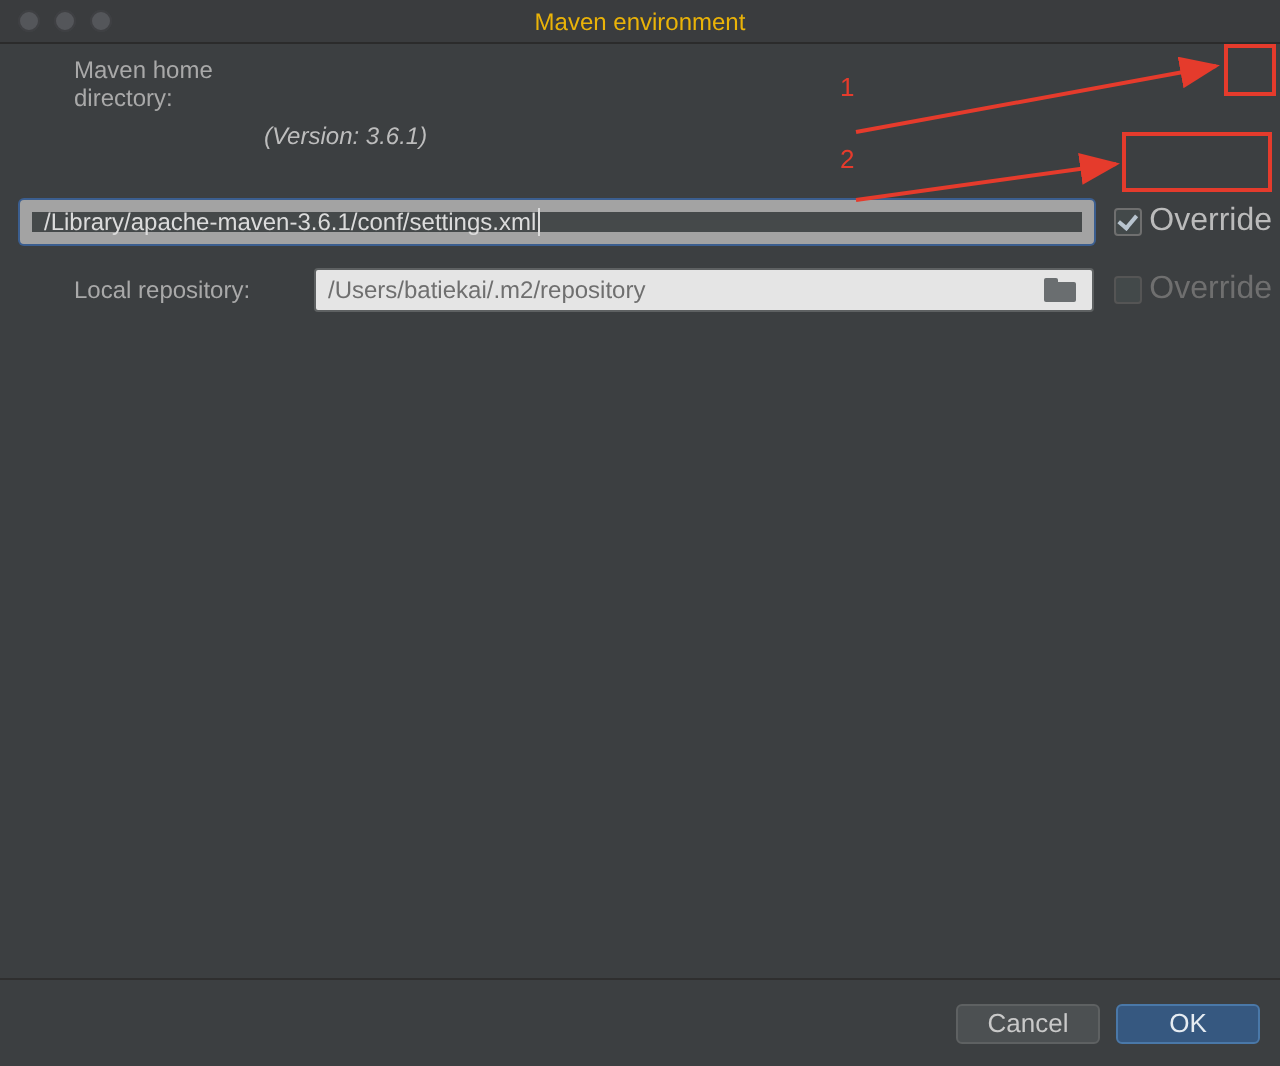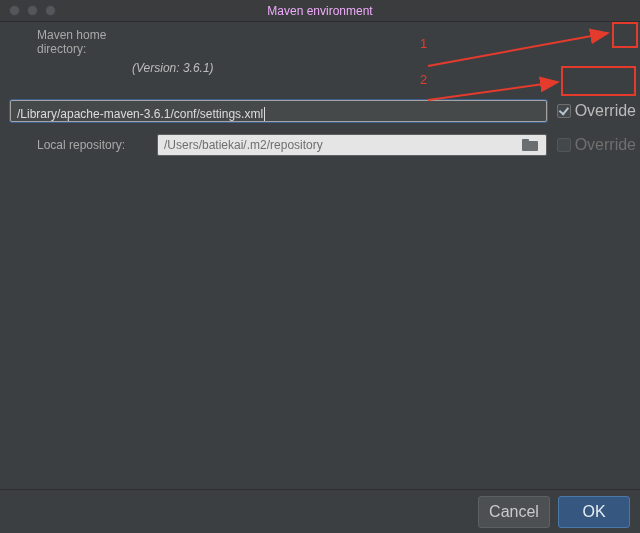--- a/index.html
+++ b/index.html
@@ -27,21 +27,21 @@
   .tl-dot {
     width: 11px; height: 11px;
     border-radius: 50%;
     background: #54565a;
     box-shadow: inset 0 0 0 1px rgba(0,0,0,0.25);
   }
   .title-text {
     position: absolute;
     left: 0; right: 0;
     text-align: center;
-    color: #f0abfc;
+    color: #eab308;
     font-size: 12px;
     pointer-events: none;
   }
   .content {
     position: absolute;
     top: 22px; left: 0; right: 0; bottom: 44px;
     padding: 8px 4px 0 10px;
   }
   .row {
     display: flex;
@@ -96,25 +96,24 @@
     border-left: 1px solid #5e6162;
     color: #9a9a9a;
   }
   .arrow-down {
     width: 0; height: 0;
     border-left: 4px solid transparent;
     border-right: 4px solid transparent;
     border-top: 5px solid #9a9a9a;
   }
   .focused {
-    border: 1px solid #a3a3a3;
+    border: 6px solid #a3a3a3;
     box-shadow: 0 0 0 1px #3b5e8f;
     background: #45494a;
     color: #dcdcdc;
-    align-items: flex-end;
   }
   .caret {
     display: inline-block;
     width: 1px; height: 14px;
     background: #dcdcdc;
     vertical-align: middle;
     margin-left: 1px;
   }
   .browse-btn {
     width: 22px; height: 22px;
@@ -187,26 +186,26 @@
     border-top: 1px solid #2f2f2f;
     display: flex;
     align-items: center;
     justify-content: flex-end;
     gap: 8px;
     padding-right: 10px;
     background: #3c3f41;
   }
   .btn {
     min-width: 72px;
-    height: 32px;
+    height: 20px;
     border-radius: 3px;
     display: flex;
     align-items: center;
     justify-content: center;
-    font-size: 16px;
+    font-size: 13px;
     cursor: pointer;
   }
   .btn-cancel {
     background: #4c5052;
     border: 1px solid #5e6162;
     color: #c9c9c9;
   }
   .btn-ok {
     background: #365880;
     border: 1px solid #4a78a8;

